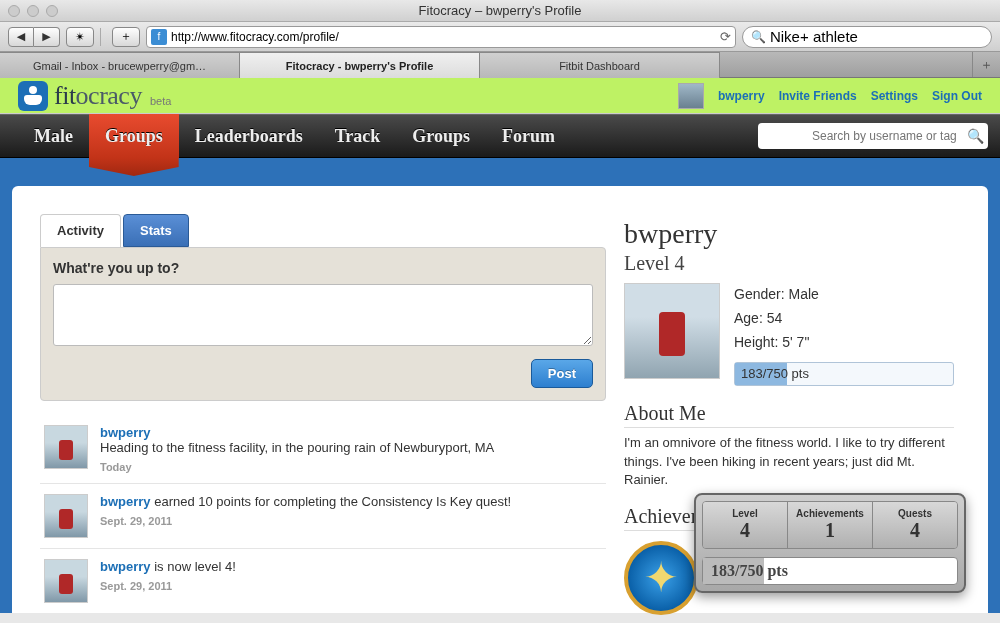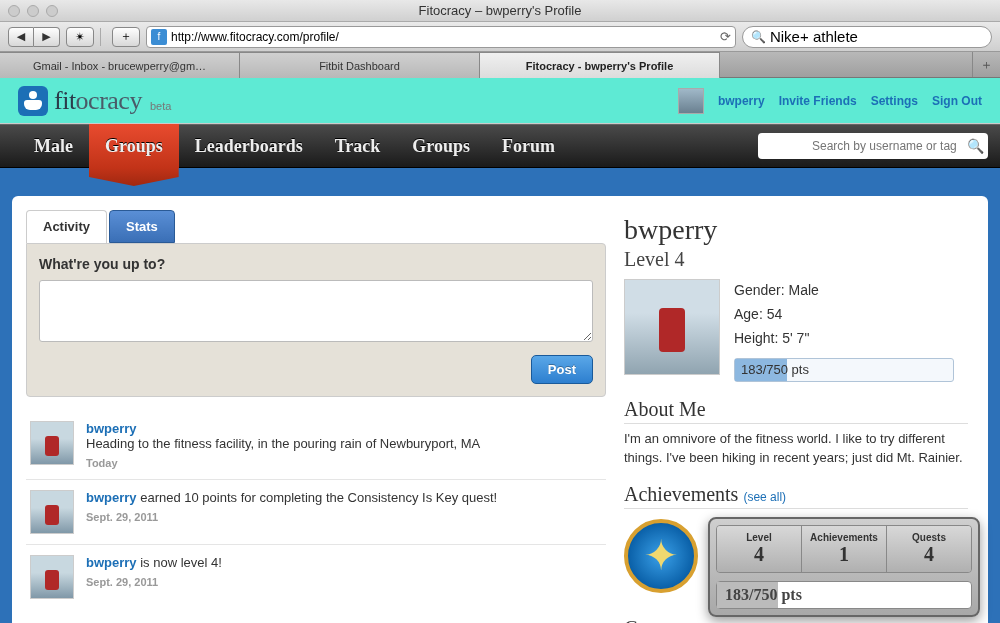--- a/index.html
+++ b/index.html
@@ -24,21 +24,21 @@
 .search-bar { width:250px; height:22px; background:#fff; border:1px solid #999; border-radius:11px; display:flex; align-items:center; padding:0 8px; gap:4px;}
 .search-bar .mag { color:#888; font-size:12px;}
 .search-bar input { flex:1; border:none; outline:none; font-size:15px; background:transparent;}
 
 .tab-strip { height:26px; background:linear-gradient(#b8b8b8,#9f9f9f); display:flex; border-bottom:1px solid #777; }
 .browser-tab { flex:0 0 240px; height:26px; background:linear-gradient(#d0d0d0,#b8b8b8); border-right:1px solid #888; display:flex; align-items:center; justify-content:center; font-size:11px; color:#333; border-top:1px solid #888;}
 .browser-tab.active { background:linear-gradient(#f0f0f0,#dcdcdc); font-weight:bold; color:#222;}
 .tab-add { width:28px; display:flex; align-items:center; justify-content:center; color:#555; margin-left:auto; border-left:1px solid #888;}
 
 
-.app-header { height:46px; background:#5eead4; display:flex; align-items:center; padding:0 18px; border-bottom:1px solid #ccc;}
+.app-header { height:36px; background:#bef264; display:flex; align-items:center; padding:0 18px; border-bottom:1px solid #ccc;}
 .logo { display:flex; align-items:center; gap:6px; }
 .logo-mark { width:30px; height:30px; background:#1c6fb6; border-radius:6px; position:relative; }
 .logo-mark::before { content:""; position:absolute; top:5px; left:11px; width:8px; height:8px; background:#fff; border-radius:50%;}
 .logo-mark::after { content:""; position:absolute; top:14px; left:6px; width:18px; height:10px; background:#fff; border-radius:3px 3px 6px 6px;}
 .logo-text { font-family: Georgia, serif; font-size:26px; color:#4a5a68; font-weight:normal; letter-spacing:-0.5px;}
 .logo-text .dark { color:#2b3b4b; }
 .logo-beta { font-size:11px; color:#777; align-self:flex-end; margin-bottom:4px; margin-left:2px;}
 .header-right { margin-left:auto; display:flex; align-items:center; gap:14px; font-size:12px;}
 .header-right a { color:#1c6fb6; text-decoration:none; font-weight:bold; cursor:pointer;}
 .header-avatar { width:26px; height:26px; background:linear-gradient(#a0b8c8,#6a8090); border:1px solid #aaa;}
@@ -47,21 +47,21 @@
 .navbar { height:44px; background:linear-gradient(#4a4a4a,#1a1a1a); display:flex; align-items:center; padding:0 12px 0 18px; border-top:1px solid #666; border-bottom:1px solid #000;}
 .nav-item { color:#eee; font-family:Georgia,serif; font-size:18px; padding:0 16px; text-shadow:0 -1px 0 #000; cursor:pointer; font-weight:bold; height:44px; display:flex; align-items:center;}
 .nav-item.active { background:linear-gradient(#e84b2f,#c23318); position:relative; }
 .nav-item.active::after { content:""; position:absolute; bottom:-18px; left:0; right:0; height:18px; background:linear-gradient(#c23318,#a02810); clip-path:polygon(0 0,100% 0,100% 50%,50% 100%,0 50%);}
 .nav-search { margin-left:auto; width:230px; height:26px; background:#fff; border-radius:4px; display:flex; align-items:center; padding:0 8px;}
 .nav-search input { flex:1; border:none; outline:none; font-size:12px; color:#777;margin-left:46px;}
 .nav-search .mag { color:#555; font-size:14px;}
 
 
 .blue-wrap { background:#2d71b8; padding:28px 12px 0 12px; height:455px; }
-.content { background:#fff; border-radius:6px 6px 0 0; padding:14px; display:flex; gap:12px; height:100%; }
+.content { background:#fff; border-radius:6px 6px 0 0; padding:28px; display:flex; gap:12px; height:100%; }
 
 
 .left-col { width:580px; }
 .profile-tabs { display:flex; gap:2px; margin-bottom:0; }
 .ptab { padding:8px 16px; font-weight:bold; font-size:13px; border-radius:4px 4px 0 0; cursor:pointer;}
 .ptab.activity { background:#fff; border:1px solid #ccc; border-bottom:none; color:#333;}
 .ptab.stats { background:linear-gradient(#5a8fd6,#3a6fb6); color:#fff; border:1px solid #2a5a96;}
 .post-box { background:#e5e1d8; border:1px solid #ccc; border-radius:0 4px 4px 4px; padding:12px;}
 .post-label { font-weight:bold; color:#333; margin-bottom:8px; font-size:14px;}
 textarea.post-area { width:100%; height:62px; border:1px solid #bbb; border-radius:3px; resize:both; font-family:inherit; padding:4px;}
@@ -136,25 +136,25 @@
   <div class="search-bar">
     <span class="mag">🔍</span>
     <input value="Nike+ athlete" style="">
   </div>
 </div>
 
 <div class="tab-strip">
   <div class="browser-tab">
       <span>Gmail - Inbox - brucewperry@gm…</span>
     </div>
+  <div class="browser-tab active">
+      <span>Fitocracy - bwperry's Profile</span>
+    </div>
   <div class="browser-tab">
       <span>Fitbit Dashboard</span>
-    </div>
-  <div class="browser-tab active">
-      <span>Fitocracy - bwperry's Profile</span>
     </div>
   <div class="tab-add">＋</div>
 </div>
 
 <div class="app-header">
   <div class="logo">
     <div class="logo-mark"></div>
     <span class="logo-text"><span class="dark">fit</span><span>ocracy</span></span>
     <span class="logo-beta">beta</span>
   </div>

